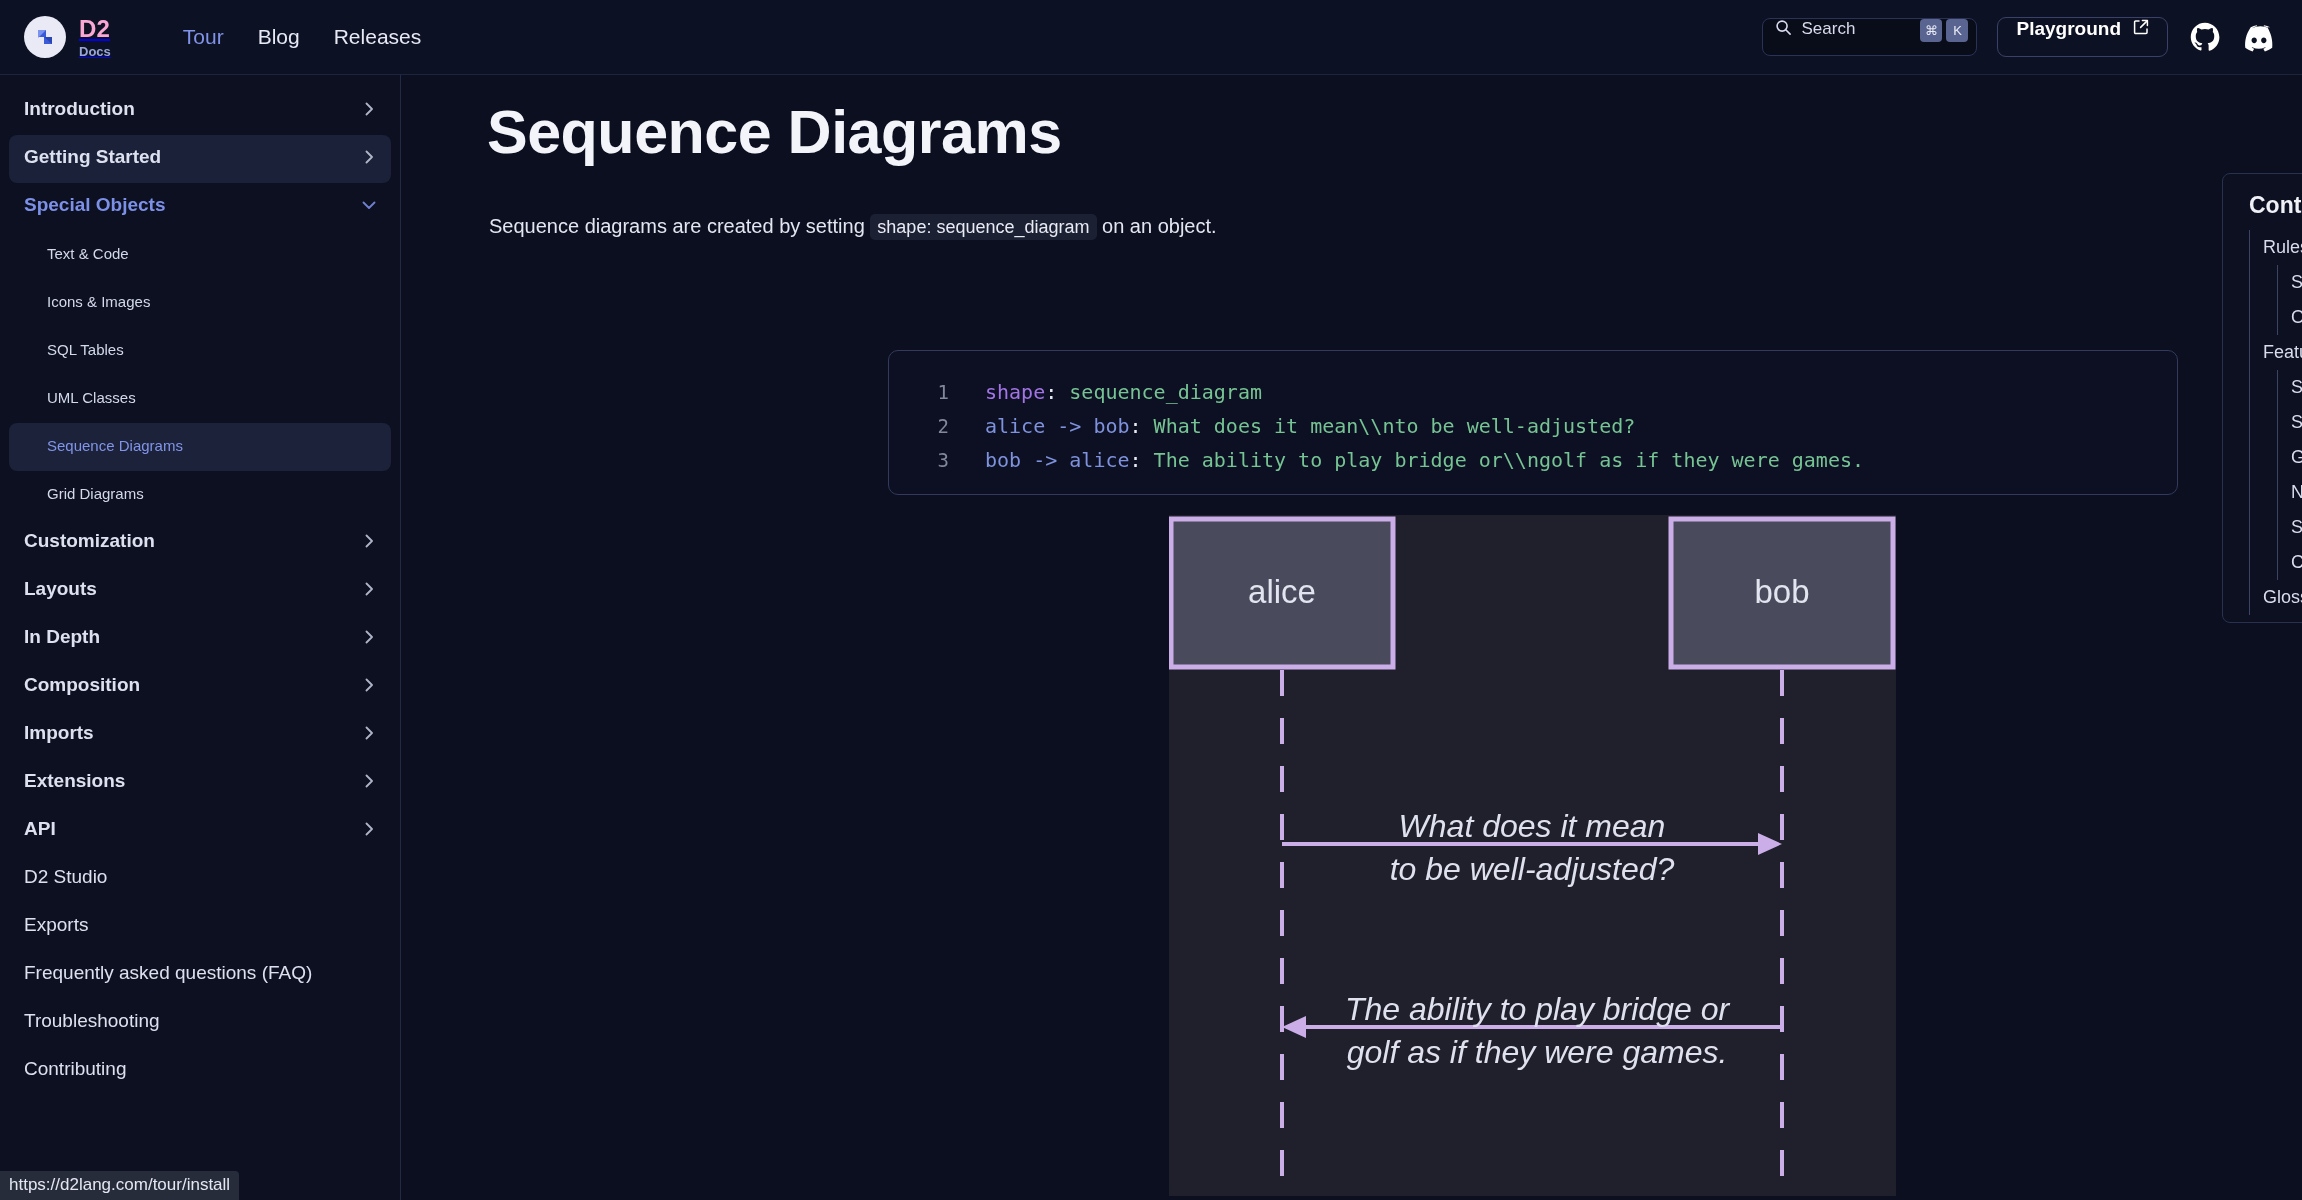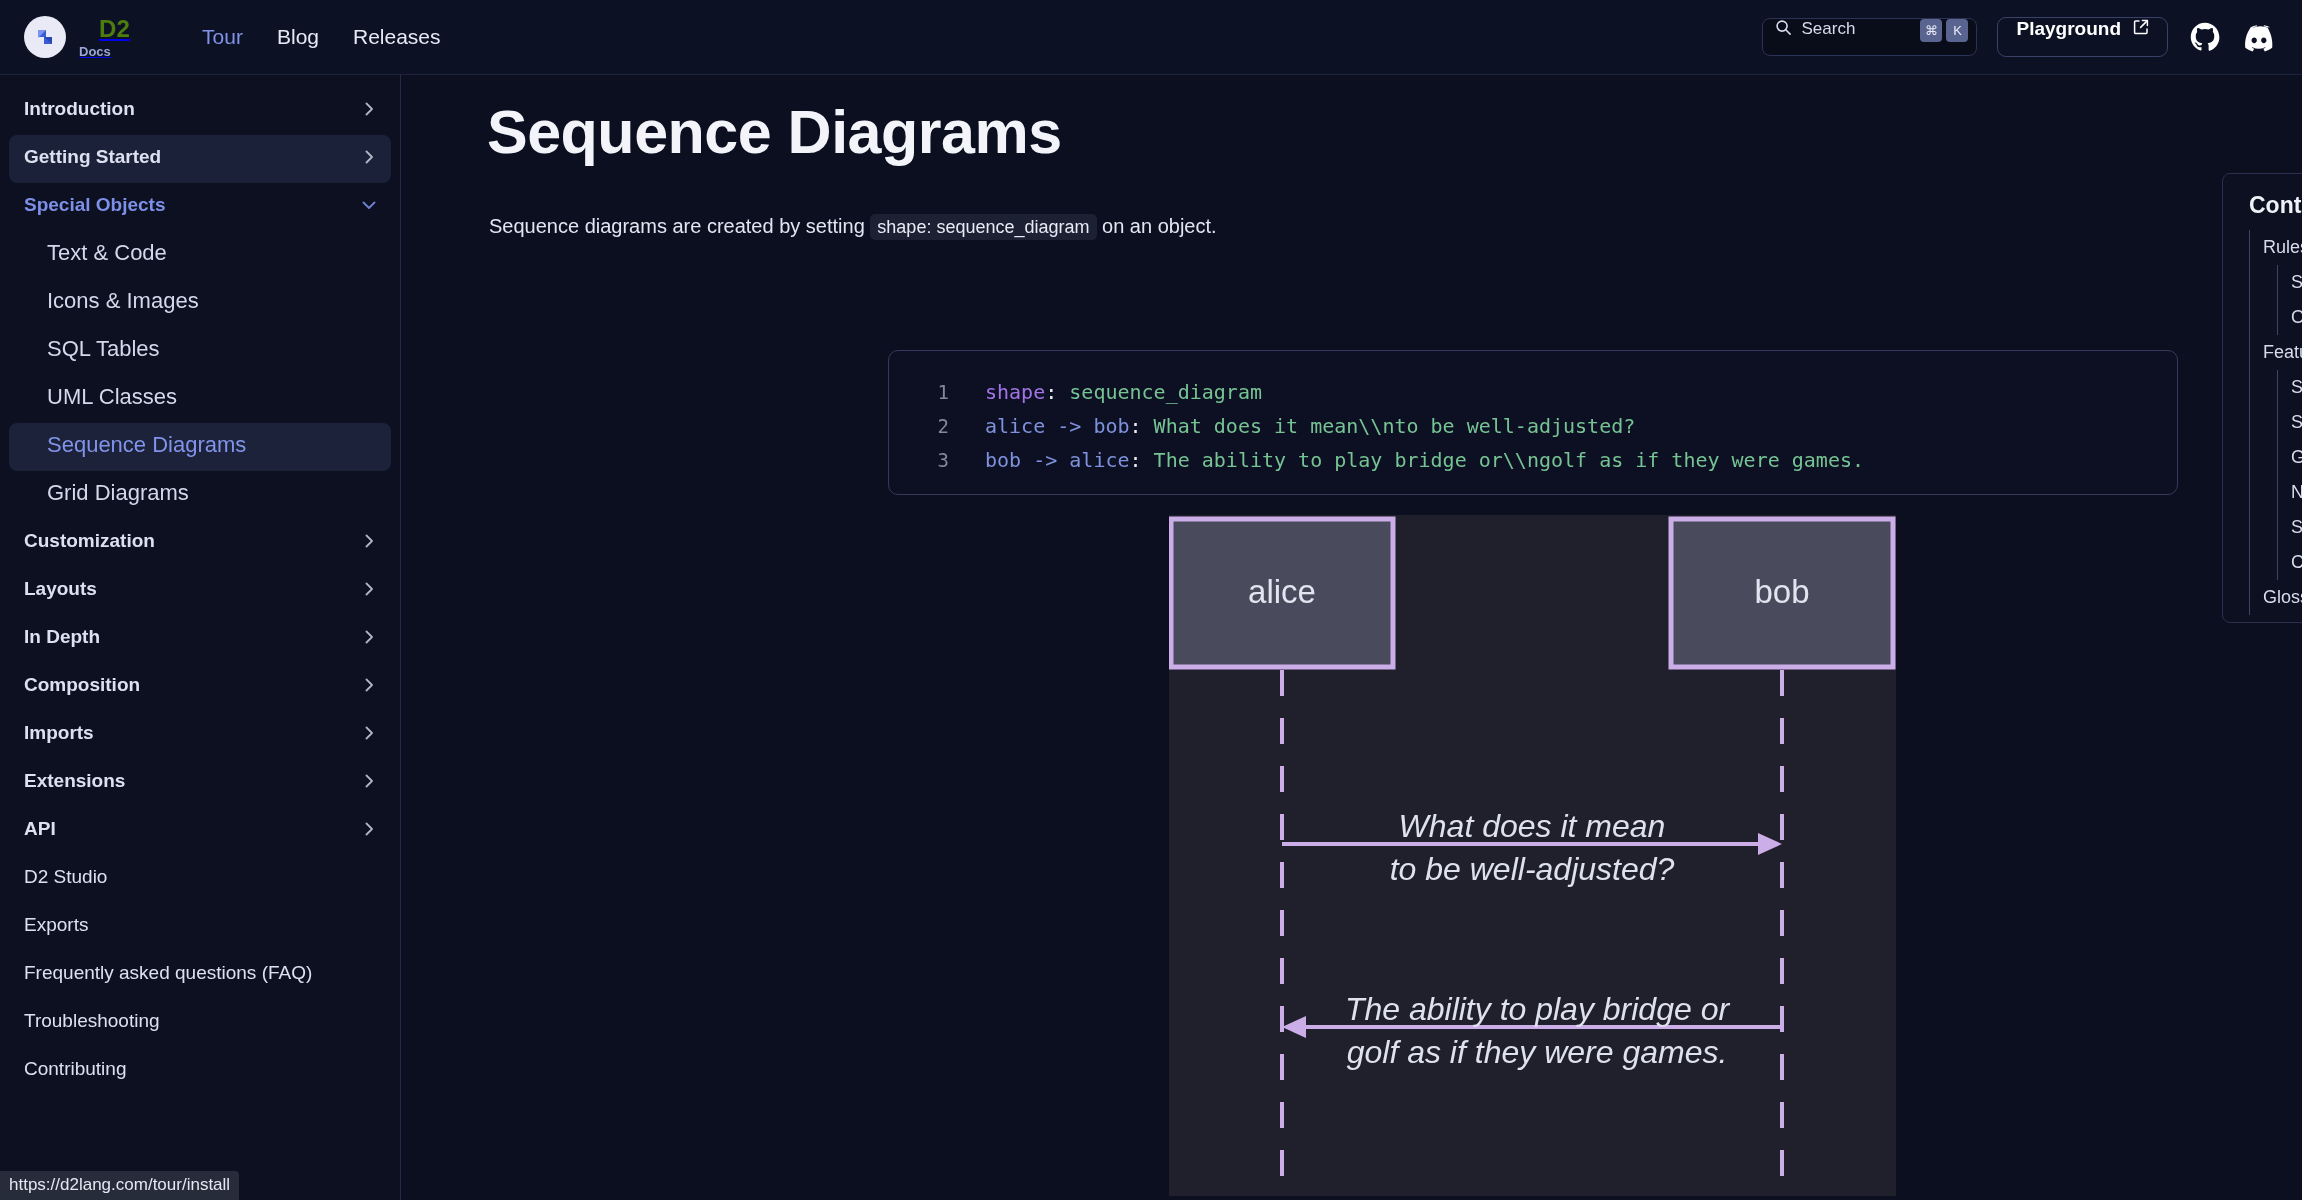--- a/index.html
+++ b/index.html
@@ -22,21 +22,21 @@
   }
   .brand { display: flex; align-items: center; gap: 13px; margin-left: 24px; }
   .brand-logo {
     width: 42px; height: 42px; border-radius: 50%;
     background: #e9eaf6;
     display: flex; align-items: center; justify-content: center;
     position: relative; overflow: hidden;
   }
   .brand-logo svg { display: block; }
   .brand-text { display: flex; flex-direction: column; line-height: 1; }
-  .brand-title { font-size: 24px; font-weight: 700; color: #4d7c0f; letter-spacing: .2px; margin-left: 20px; }
+  .brand-title { font-size: 24px; font-weight: 700; color: #f9a8d4; letter-spacing: .2px; }
   .brand-sub { font-size: 13px; font-weight: 700; color: #9aa6d8; margin-top: 4px; }
 
   .nav { display: flex; align-items: flex-start; gap: 34px; margin-left: 72px; }
   .nav a {
     font-size: 21px; color: #e7e9f5; text-decoration: none; font-weight: 400;
   }
   .nav a.active { color: #8093e8; }
 
   .header-right {
     margin-left: auto; margin-right: 26px;
@@ -87,21 +87,21 @@
     padding: 0 14px 4px 15px;
     border-radius: 8px;
     font-size: 19px;
     color: #dde1ef;
     cursor: pointer;
     position: relative;
   }
   .side-item.group { font-weight: 700; }
   .side-item.hovered { background: #1a2138; }
   .side-item.expanded { color: #7d90e8; }
-  .side-item.child { padding-left: 38px; font-size: 22px; color: #d3d8ea; height: 48px; }
+  .side-item.child { padding-left: 38px; font-size: 15px; color: #d3d8ea; height: 48px; }
   .side-item.child.active { background: #1b2239; color: #8294ea; }
   .side-item .label { flex: 1; }
   .chev { width: 16px; height: 16px; opacity: .88; display: flex; align-items: center; justify-content: center; }
 
   
   .main {
     position: absolute; top: 75px; left: 401px;
     width: 1901px; height: 1125px;
     background: #0c0f1f;
     overflow: hidden;

